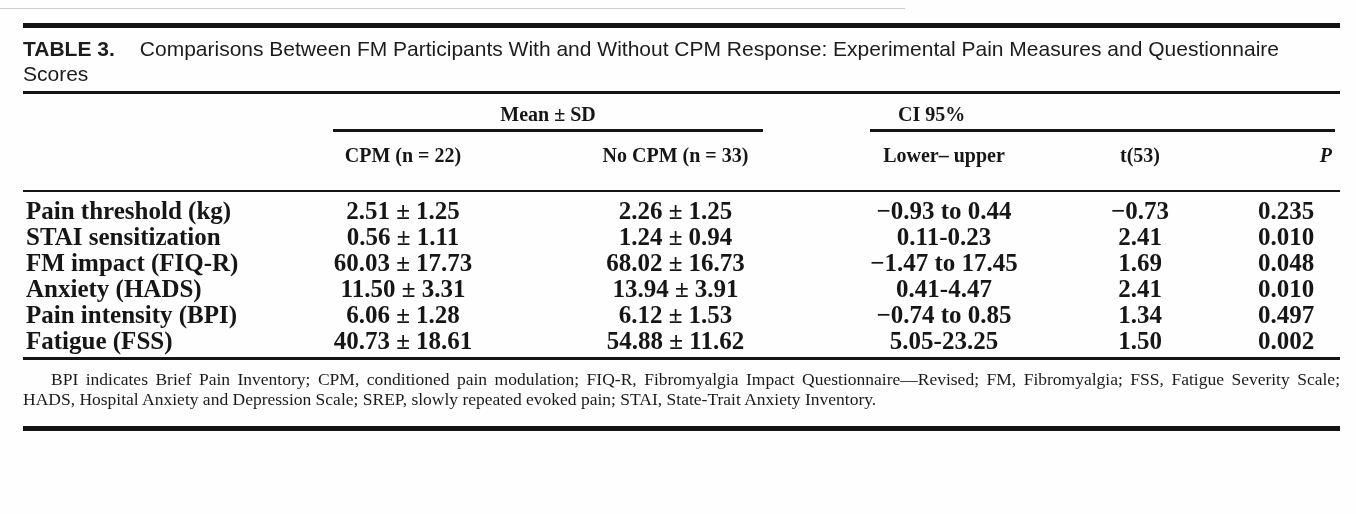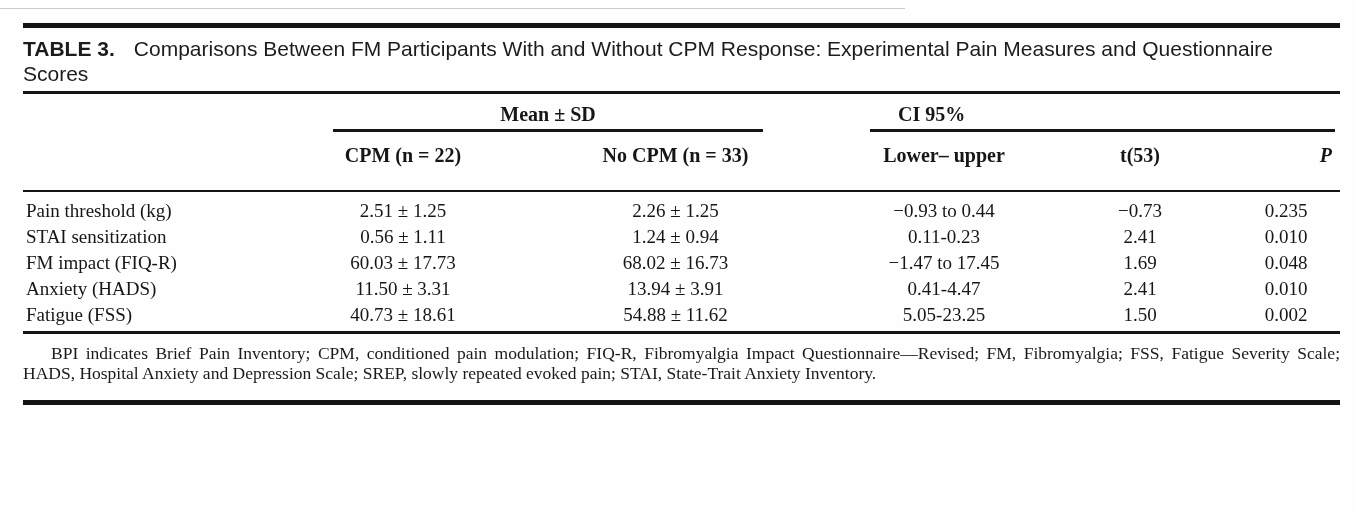--- a/index.html
+++ b/index.html
@@ -30,21 +30,21 @@
   .rule-footnote { margin-top: 3px; height: 3px; }
   .rule-bottom   { margin-top: 17px; height: 5px; }
 
   .title {
     margin-top: 8px;
     font-family: "Liberation Sans", sans-serif;
     font-size: 21px;
     line-height: 25px;
     color: #1c1c1c;
   }
-  .title-label { font-weight: bold; margin-right: 19px; }
+  .title-label { font-weight: bold; margin-right: 25px; }
 
   table.data {
     width: 1317px;
     table-layout: fixed;
     border-collapse: collapse;
     font-family: "Liberation Serif", serif;
   }
   col.c1 { width: 280px; }
   col.c2 { width: 200px; }
   col.c3 { width: 345px; }
@@ -70,26 +70,27 @@
     font-size: 20px;
     line-height: 24px;
     font-weight: bold;
     text-align: center;
     vertical-align: bottom;
   }
   tr.header-row th.col-measure { text-align: left; }
   tr.header-row th.col-p { text-align: right; padding-right: 8px; font-style: italic; }
 
   tbody td {
-    font-size: 19px;
+    font-size: 25px;
     line-height: 26px;
     height: 26px;
     padding: 0;
     text-align: center;
     white-space: nowrap;
+    font-weight: bold;
   }
   tbody tr:first-child td { padding-top: 6px; }
   tbody td.col-measure { text-align: left; padding-left: 3px; }
   tbody td.col-p { text-align: center; padding-right: 8px; }
 
   .footnote {
     margin-top: 9px;
     font-size: 17.5px;
     line-height: 20px;
     text-align: justify;
@@ -167,20 +168,28 @@
         </tr>
         <tr>
           <td class="col-measure">Anxiety (HADS)</td>
           <td>11.50 ± 3.31</td>
           <td>13.94 ± 3.91</td>
           <td>0.41-4.47</td>
           <td>2.41</td>
           <td class="col-p">0.010</td>
         </tr>
         <tr>
+          <td class="col-measure">Pain intensity (BPI)</td>
+          <td>6.06 ± 1.28</td>
+          <td>6.12 ± 1.53</td>
+          <td>−0.74 to 0.85</td>
+          <td>1.34</td>
+          <td class="col-p">0.497</td>
+        </tr>
+        <tr>
           <td class="col-measure">Fatigue (FSS)</td>
           <td>40.73 ± 18.61</td>
           <td>54.88 ± 11.62</td>
           <td>5.05-23.25</td>
           <td>1.50</td>
           <td class="col-p">0.002</td>
         </tr>
       </tbody>
     </table>
 

